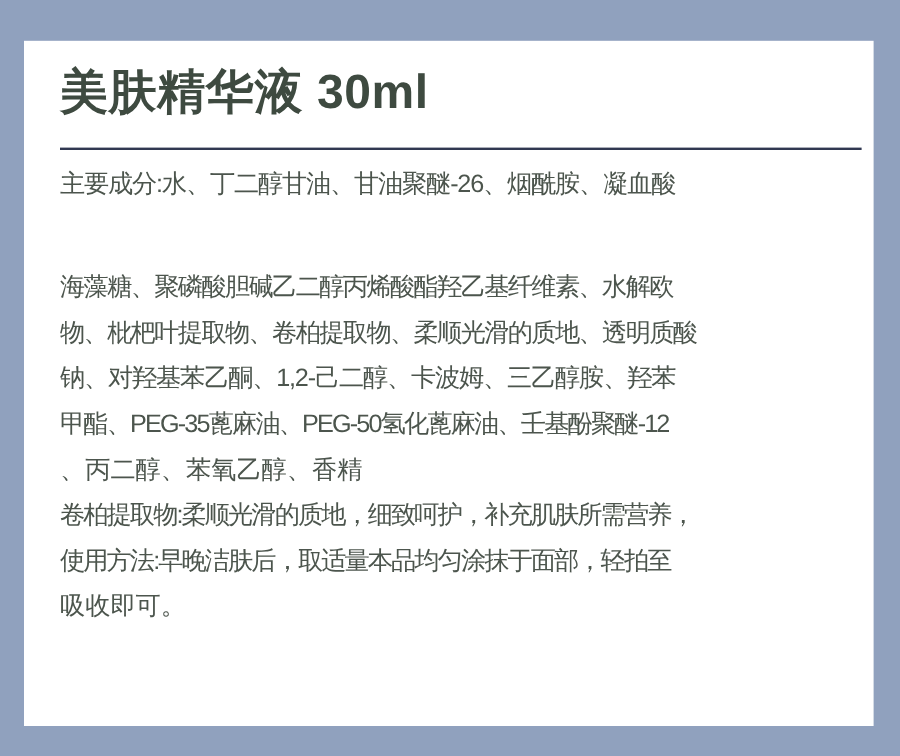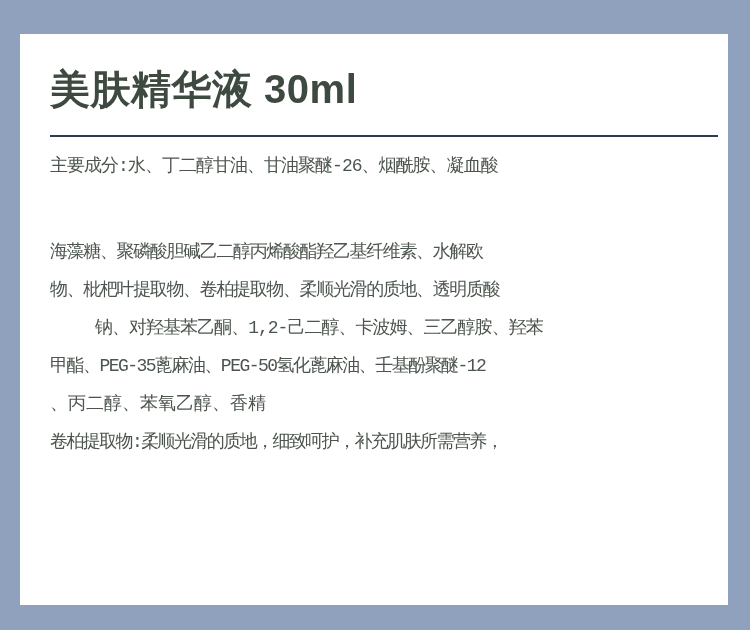--- a/index.html
+++ b/index.html
@@ -18,56 +18,57 @@
   body { background: var(--bg); position: relative; }
   .card {
     position: absolute;
     left: 20px; top: 34px;
     width: 708px; height: 571px;
     background: var(--card);
     padding: 0 10px 0 30px;
     overflow: hidden;
   }
   .title {
-    margin-top: 32px;
+    margin-top: 20px;
     font-size: 40px;
     line-height: 46px;
     font-weight: 600;
     color: var(--title);
     letter-spacing: 0.5px;
     white-space: nowrap;
   }
   .divider {
     margin-top: 23px;
     height: 0;
     border: none;
     border-top: 2px solid var(--divider);
     width: 100%;
   }
   .body-text {
     margin-top: 10px;
     color: var(--body);
   }
   .line {
-    font-size: 18px;
+    font-size: 21px;
     line-height: 38px;
     height: 38px;
     white-space: nowrap;
     overflow: hidden;
-    font-family: Liberation Mono, monospace;
   }
 </style>
 </head>
 <body>
 
 <div class="card">
   <h1 class="title">美肤精华液 30ml</h1>
   <hr class="divider">
   <div class="body-text">
       <div class="line" style="letter-spacing: -0.982639px;"><span style="white-space: nowrap;">主要成分:水、丁二醇甘油、甘油聚醚-26、烟酰胺、凝血酸</span></div>
       <div class="line" style="letter-spacing: -1.36px; margin-top: 48px;"><span style="white-space: nowrap;">海藻糖、聚磷酸胆碱乙二醇丙烯酸酯羟乙基纤维素、水解欧</span></div>
       <div class="line" style="letter-spacing: -1.36px;"><span style="white-space: nowrap;">物、枇杷叶提取物、卷柏提取物、柔顺光滑的质地、透明质酸</span></div>
-      <div class="line" style="letter-spacing: -0.982639px;"><span style="white-space: nowrap; margin-left: 45px;">钠、对羟基苯乙酮、1,2-己二醇、卡波姆、三乙醇胺、羟苯</span></div>
+      <div class="line" style="letter-spacing: -0.982639px;"><span style="white-space: nowrap;">钠、对羟基苯乙酮、1,2-己二醇、卡波姆、三乙醇胺、羟苯</span></div>
       <div class="line" style="letter-spacing: -1.53467px;"><span style="white-space: nowrap; text-align: right;">甲酯、PEG-35蓖麻油、PEG-50氢化蓖麻油、壬基酚聚醚-12</span></div>
       <div class="line">、丙二醇、苯氧乙醇、香精</div>
       <div class="line" style="letter-spacing: -1.59675px;"><span style="white-space: nowrap;">卷柏提取物:柔顺光滑的质地，细致呵护，补充肌肤所需营养，</span></div>
+      <div class="line" style="letter-spacing: -1.59675px;"><span style="white-space: nowrap;">使用方法:早晚洁肤后，取适量本品均匀涂抹于面部，轻拍至</span></div>
+      <div class="line">吸收即可。</div>
     </div>
 </div>
 
 </body></html>

